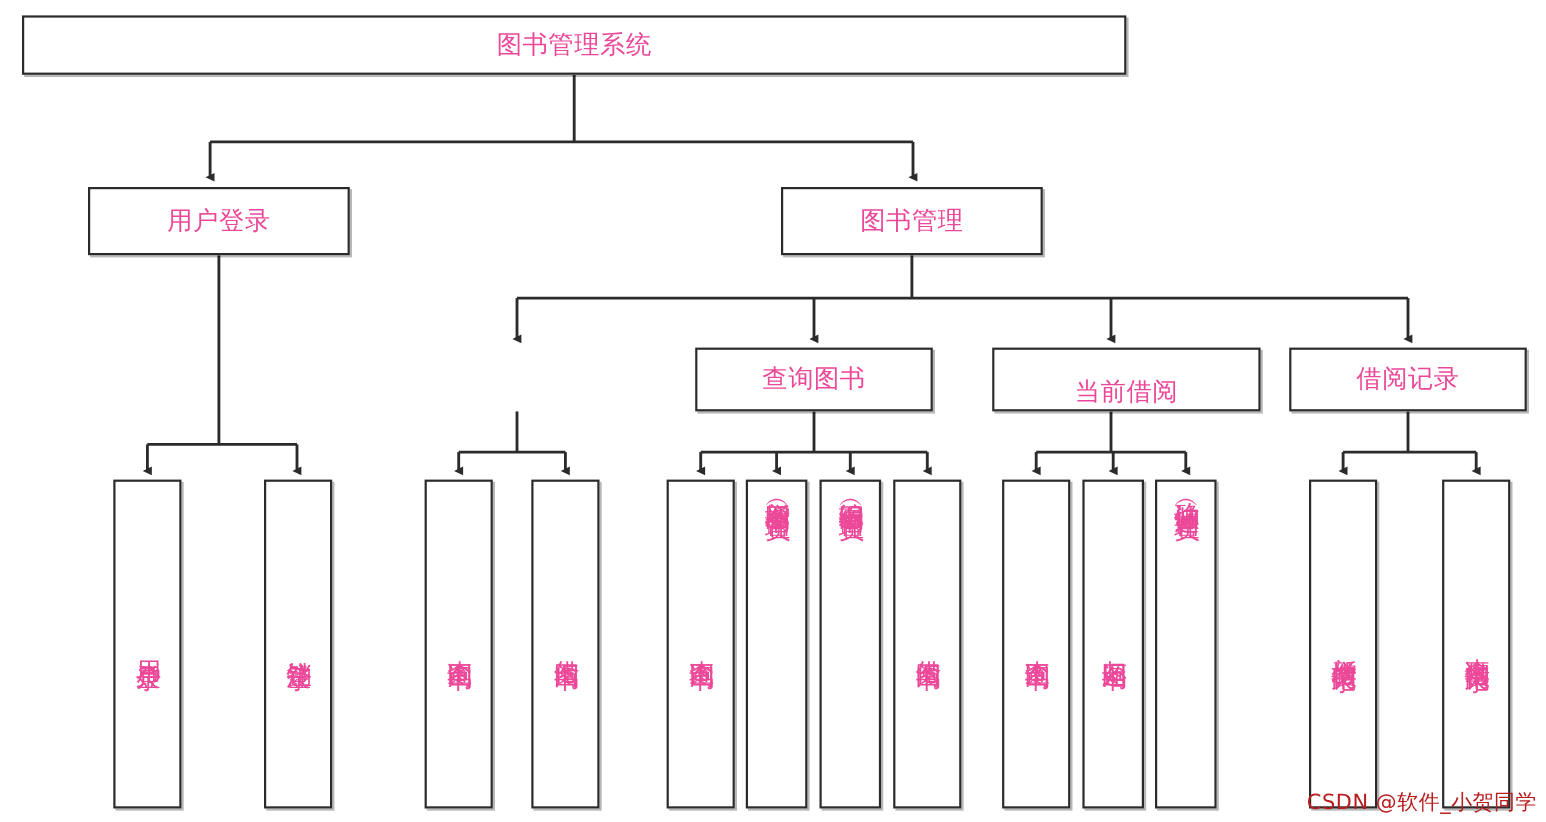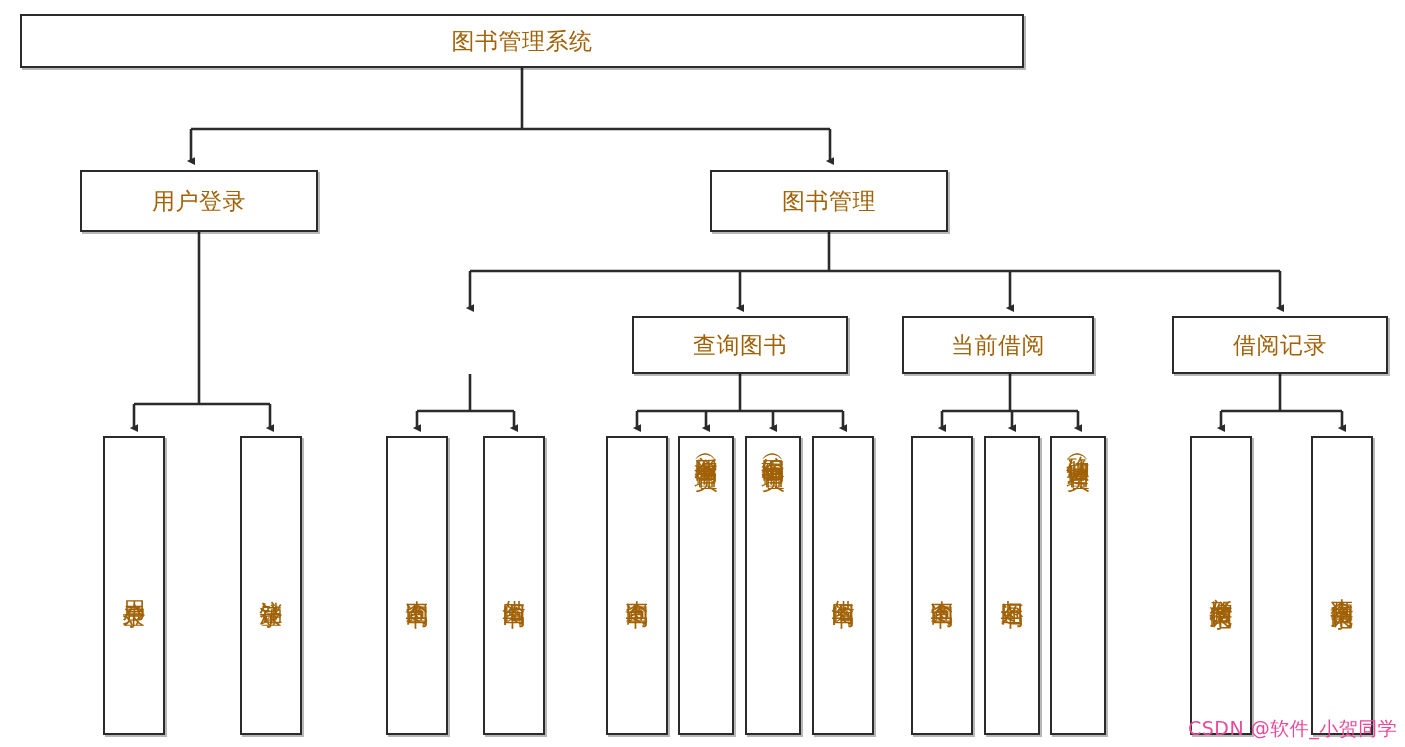--- a/index.html
+++ b/index.html
@@ -27,21 +27,21 @@
     position: absolute;
     box-sizing: border-box;
     background: #ffffff;
     border: 2px solid #2b2b2b;
     box-shadow: 2px 2px 0 0 rgba(0,0,0,0.28);
     display: flex;
     align-items: center;
     justify-content: center;
   }
   .node .label {
-    color: #a16207;
+    color: #ec4899;
     font-size: 23px;
     line-height: 1.25;
     letter-spacing: 0.5px;
     white-space: nowrap;
   }
   
   .node.vertical {
     align-items: flex-start;
     justify-content: center;
     padding-top: 0;
@@ -52,21 +52,21 @@
     white-space: nowrap;
     font-size: 23px;
     line-height: 1.18;
     letter-spacing: 2px;
   }
   .node.vertical.centered {
     align-items: center;
   }
   .watermark {
     position: absolute;
-    color: #ec4899;
+    color: #b91c1c;
     font-size: 19px;
     white-space: nowrap;
     letter-spacing: 0.5px;
   }
 </style>
 </head>
 <body>
 
 <div id="canvas">
 
@@ -130,21 +130,21 @@
   <div class="node" style="left:80px; top:170px; width:238px; height:62px;">
     <span class="label">用户登录</span>
   </div>
   <div class="node" style="left:710px; top:170px; width:238px; height:62px;text-align:center;">
     <span class="label">图书管理</span>
   </div>
 
   <div class="node" style="left:632px; top:316px; width:216px; height:58px;">
     <span class="label">查询图书</span>
   </div>
-  <div class="node" style="left:902px; top:316px; width:192px; height:58px;">
+  <div class="node" style="left:902px; top:316px; width:244px; height:58px;align-items:flex-end;">
     <span class="label">当前借阅</span>
   </div>
   <div class="node" style="left:1172px; top:316px; width:216px; height:58px;align-items:center;">
     <span class="label">借阅记录</span>
   </div>
 
   <div class="node vertical centered" style="left:103px; top:436px; width:62px; height:299px;">
     <span class="label">用户登录</span>
   </div>
   <div class="node vertical centered" style="left:240px; top:436px; width:62px; height:299px;">

